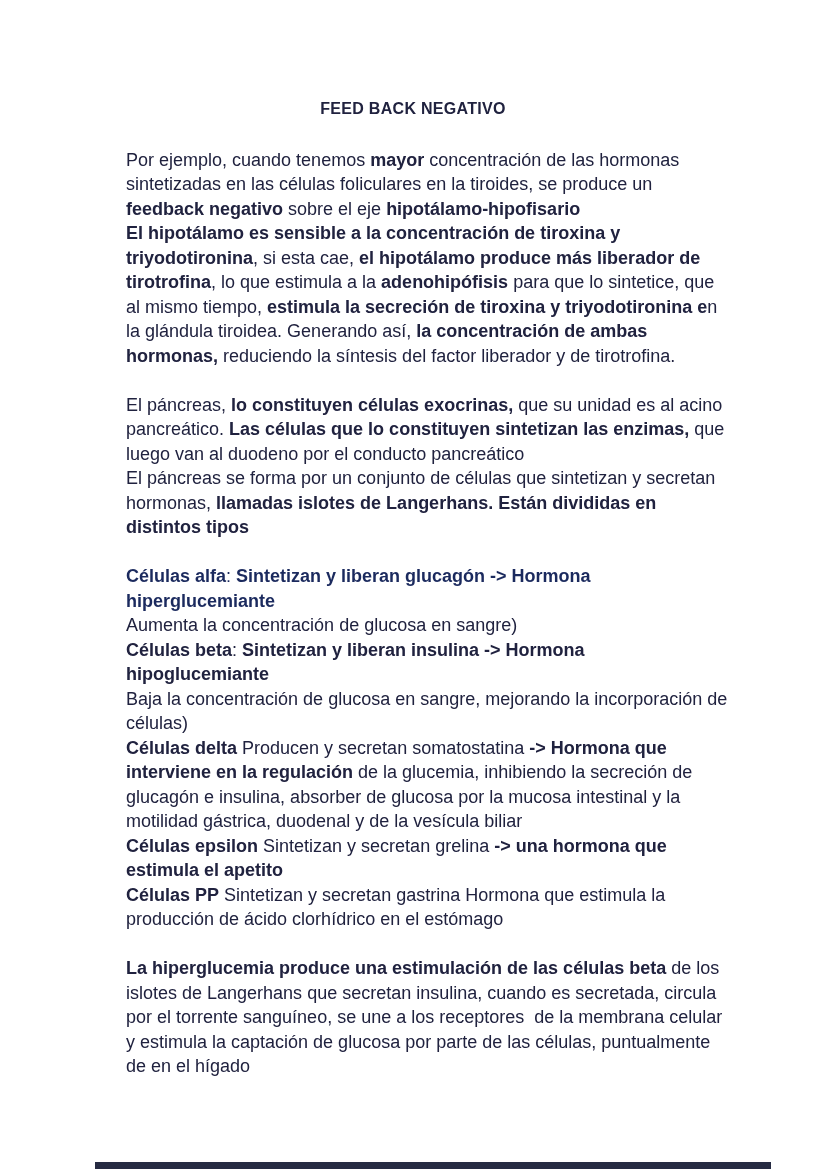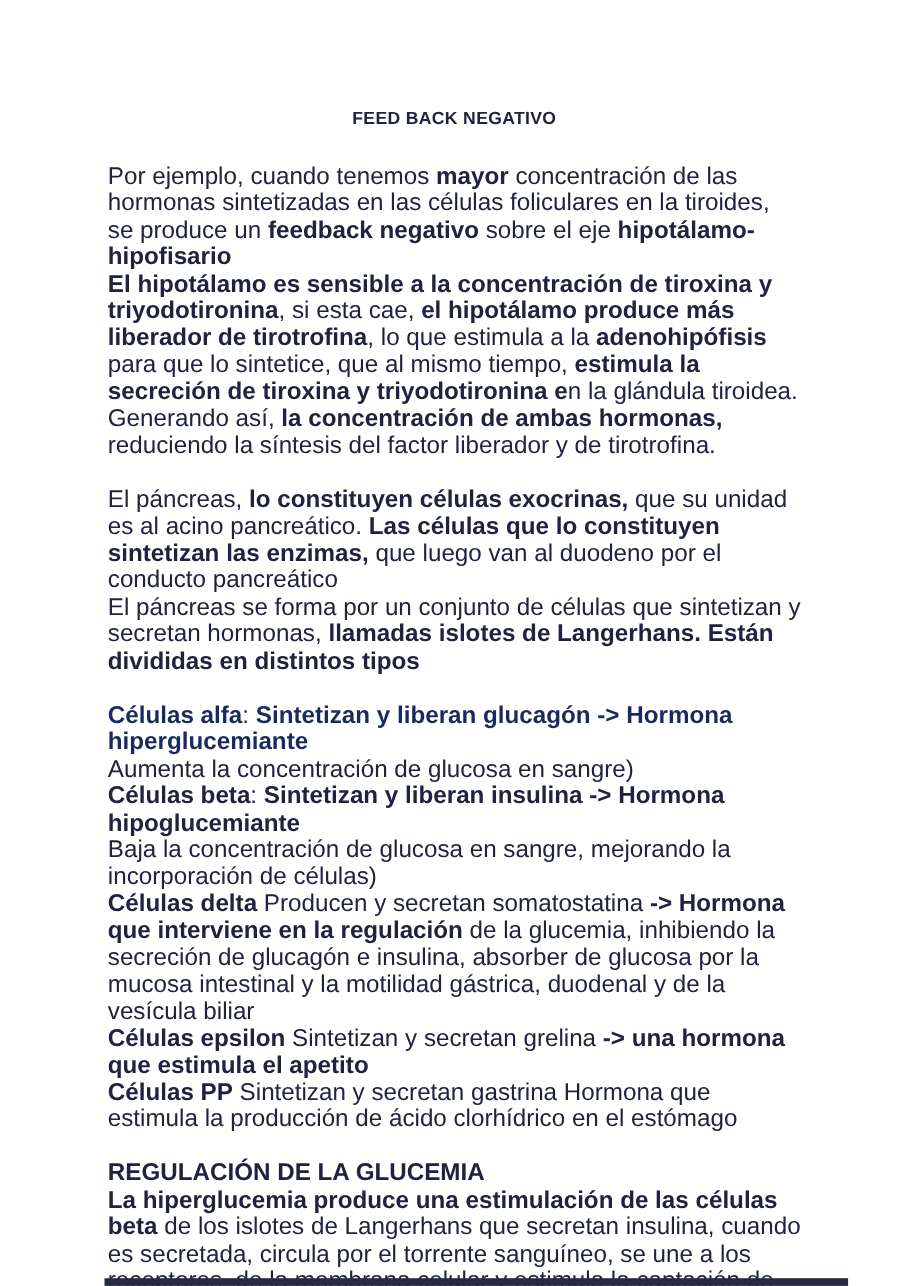--- a/index.html
+++ b/index.html
@@ -19,24 +19,25 @@
   h1[data-name="page-title"] {
     font-size: 16px;
     font-weight: bold;
     letter-spacing: 0.3px;
     text-align: center;
     color: var(--ink, #20223f);
     line-height: 24.5px;
     margin-bottom: 26px;
   }
   .para, .heading {
-    font-size: 22px;
+    font-size: 18px;
     line-height: 24.5px;
     color: var(--ink, #20223f);
     white-space: pre-wrap;
+    margin-left: 28px;
   }
   .heading { font-weight: bold; }
   .spacer { height: 24.5px; }
   .bold { font-weight: bold; }
   .navy { color: var(--accent, #1b2a5e); }
   div[data-name="bottom-dark-strip"] {
     position: absolute;
     left: 95px;
     bottom: 0;
     width: 676px;
@@ -49,17 +50,16 @@
 
 <main data-name="document-page">
   <h1 data-name="page-title">FEED BACK NEGATIVO</h1>
   <section data-name="document-content">
       <p class="para" data-name="paragraph"><span data-name="text-run">Por ejemplo, cuando tenemos </span><span class="bold" data-name="text-run">mayor</span><span data-name="text-run"> concentración de las hormonas sintetizadas en las células foliculares en la tiroides, se produce un </span><span class="bold" data-name="text-run">feedback negativo</span><span data-name="text-run"> sobre el eje </span><span class="bold" data-name="text-run">hipotálamo-hipofisario</span><br data-name="line-break"><span class="bold" data-name="text-run">El hipotálamo es sensible a la concentración de tiroxina y triyodotironina</span><span data-name="text-run">, si esta cae, </span><span class="bold" data-name="text-run">el hipotálamo produce más liberador de tirotrofina</span><span data-name="text-run">, lo que estimula a la </span><span class="bold" data-name="text-run">adenohipófisis</span><span data-name="text-run"> para que lo sintetice, que al mismo tiempo, </span><span class="bold" data-name="text-run">estimula la secreción de tiroxina y triyodotironina e</span><span data-name="text-run">n la glándula tiroidea. Generando así, </span><span class="bold" data-name="text-run">la concentración de ambas hormonas,</span><span data-name="text-run"> reduciendo la síntesis del factor liberador y de tirotrofina.</span></p>
       <div class="spacer" data-name="blank-line"></div>
       <p class="para" data-name="paragraph"><span data-name="text-run">El páncreas, </span><span class="bold" data-name="text-run">lo constituyen células exocrinas,</span><span data-name="text-run"> que su unidad es al acino pancreático. </span><span class="bold" data-name="text-run">Las células que lo constituyen sintetizan las enzimas,</span><span data-name="text-run"> que luego van al duodeno por el conducto pancreático</span><br data-name="line-break"><span data-name="text-run">El páncreas se forma por un conjunto de células que sintetizan y secretan hormonas, </span><span class="bold" data-name="text-run">llamadas islotes de Langerhans. Están divididas en distintos tipos</span></p>
       <div class="spacer" data-name="blank-line"></div>
       <p class="para" data-name="paragraph"><span class="bold navy" data-name="text-run">Células alfa</span><span class="navy" data-name="text-run">: </span><span class="bold navy" data-name="text-run">Sintetizan y liberan glucagón -&gt; Hormona hiperglucemiante</span><br data-name="line-break"><span data-name="text-run">Aumenta la concentración de glucosa en sangre)</span><br data-name="line-break"><span class="bold" data-name="text-run">Células beta</span><span data-name="text-run">: </span><span class="bold" data-name="text-run">Sintetizan y liberan insulina -&gt; Hormona hipoglucemiante</span><br data-name="line-break"><span data-name="text-run">Baja la concentración de glucosa en sangre, mejorando la incorporación de células)</span><br data-name="line-break"><span class="bold" data-name="text-run">Células delta</span><span data-name="text-run"> Producen y secretan somatostatina </span><span class="bold" data-name="text-run">-&gt; Hormona que interviene en la regulación</span><span data-name="text-run"> de la glucemia, inhibiendo la secreción de glucagón e insulina, absorber de glucosa por la mucosa intestinal y la motilidad gástrica, duodenal y de la vesícula biliar</span><br data-name="line-break"><span class="bold" data-name="text-run">Células epsilon</span><span data-name="text-run"> Sintetizan y secretan grelina </span><span class="bold" data-name="text-run">-&gt; una hormona que estimula el apetito</span><br data-name="line-break"><span class="bold" data-name="text-run">Células PP</span><span data-name="text-run"> Sintetizan y secretan gastrina Hormona que estimula la producción de ácido clorhídrico en el estómago</span></p>
       <div class="spacer" data-name="blank-line"></div>
-      <h2 class="heading" data-name="section-heading">REGULACIÓN DE LA GLUCEMIA</h2>
       <p class="para" data-name="paragraph"><span class="bold" data-name="text-run">La hiperglucemia produce una estimulación de las células beta</span><span data-name="text-run"> de los islotes de Langerhans que secretan insulina, cuando es secretada, circula por el torrente sanguíneo, se une a los receptores  de la membrana celular y estimula la captación de glucosa por parte de las células, puntualmente de en el hígado</span></p>
     </section>
   <div data-name="bottom-dark-strip"></div>
 </main>
 
 </body></html>

